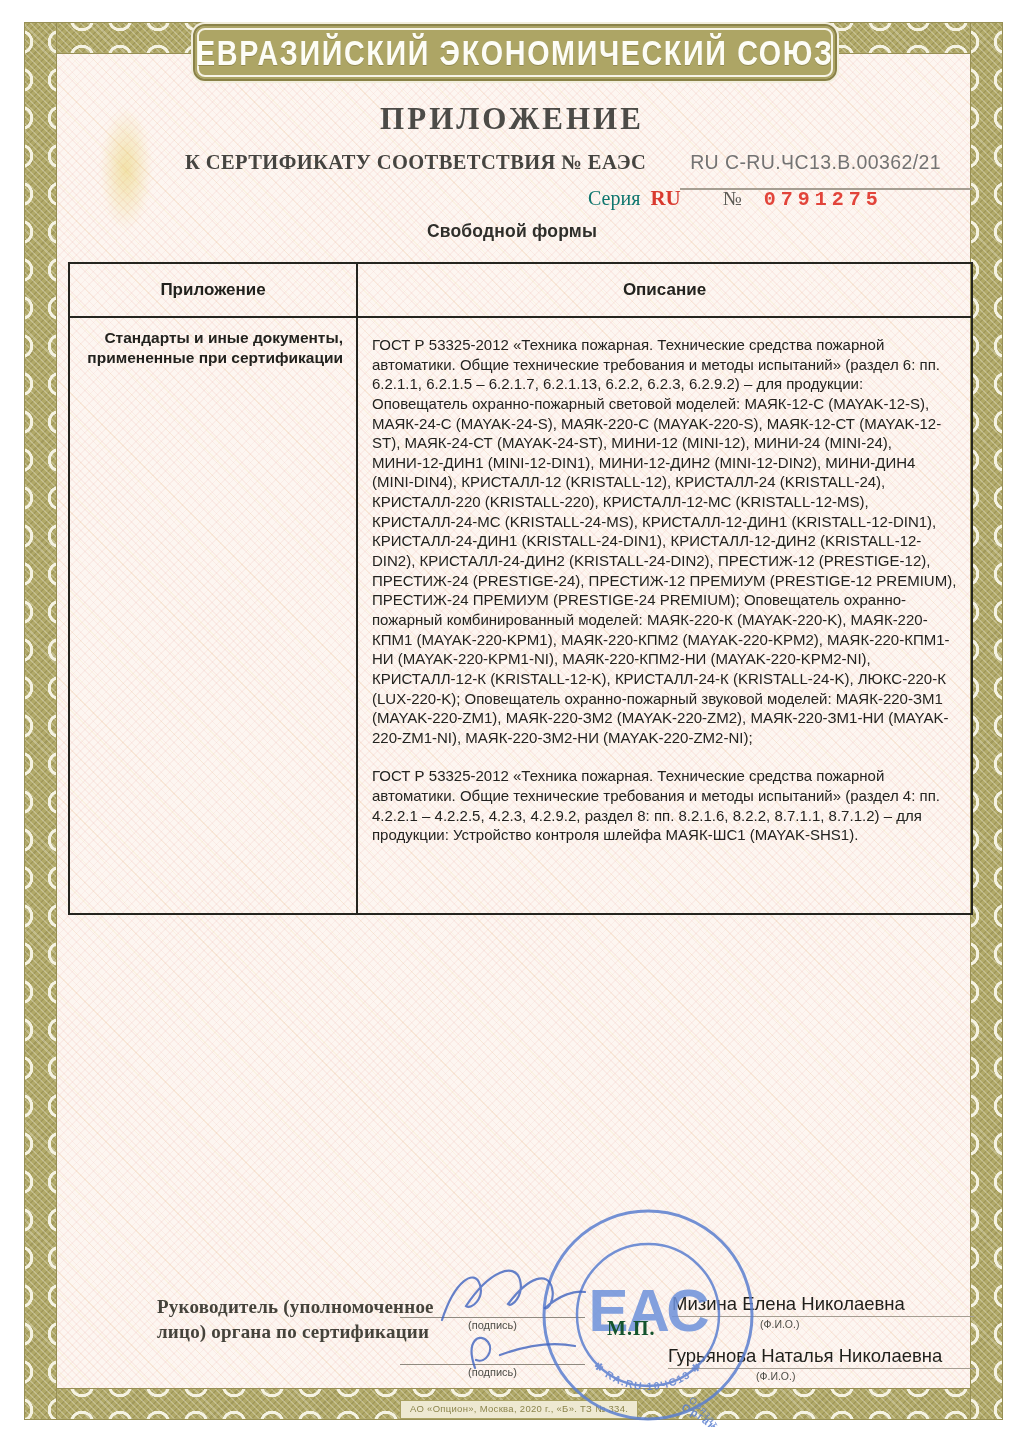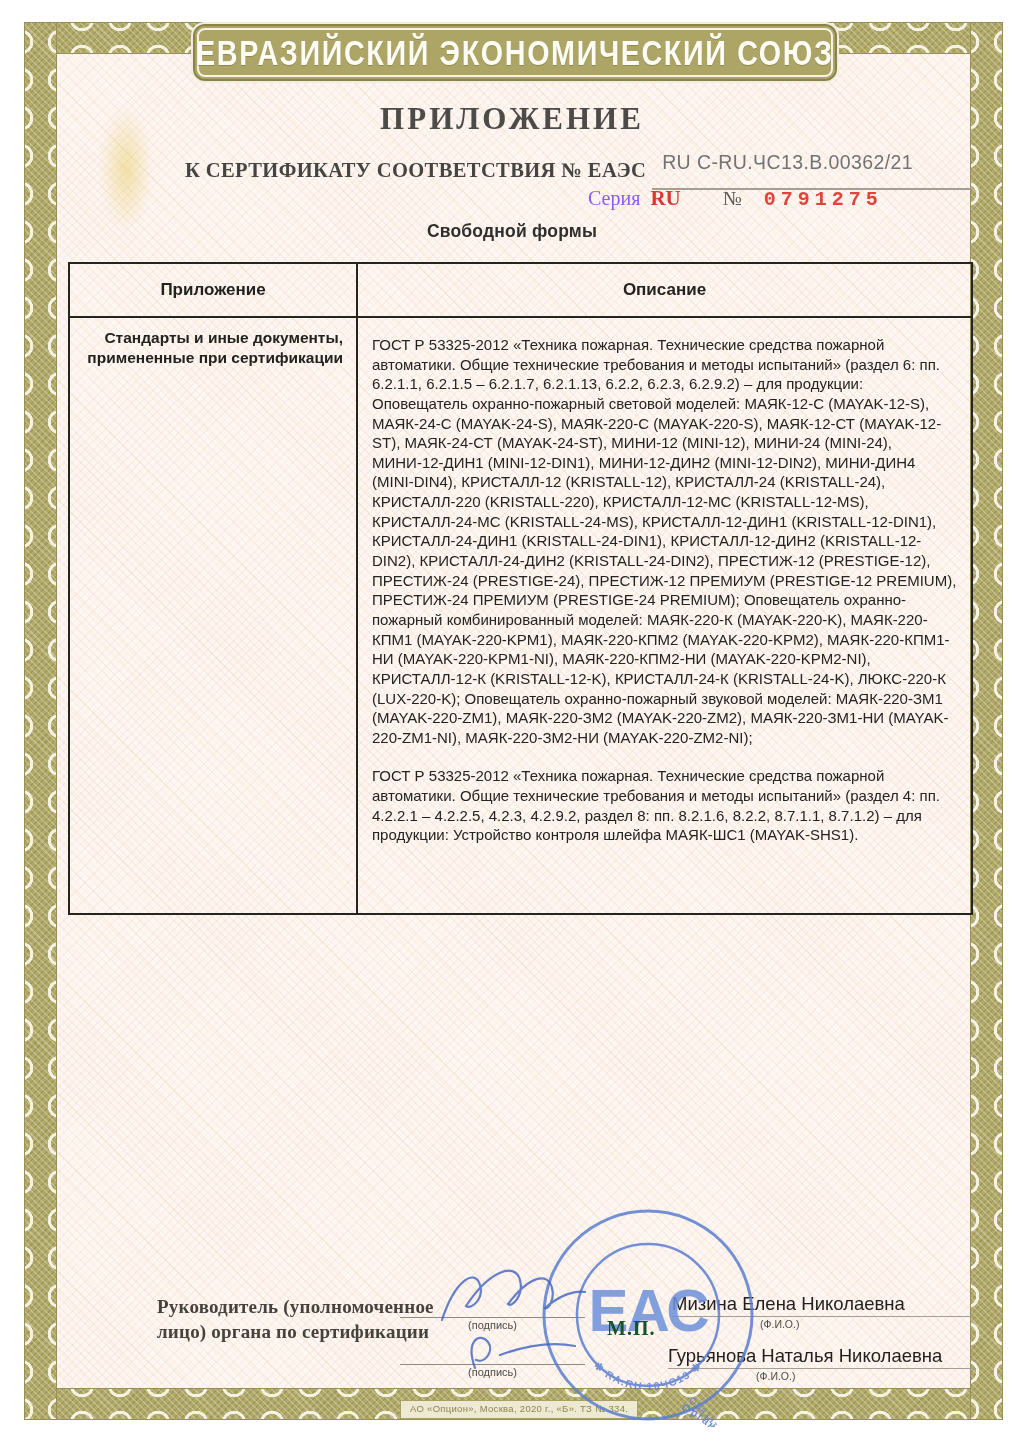--- a/index.html
+++ b/index.html
@@ -40,26 +40,26 @@
   .banner{position:absolute;left:193px;top:24px;width:640px;height:53px;z-index:3;
     background:#ada565;border:2px solid #8a8248;border-radius:12px;
     box-shadow:0 0 0 2px #f2eedd, inset 0 0 0 2px #aca465, inset 0 0 0 4px #f6f3e6;
     display:flex;align-items:center;justify-content:center;}
   .banner-text{color:#fdfdf6;font-weight:800;font-size:35px;letter-spacing:2px;white-space:nowrap;
     display:inline-block;transform:scaleX(.82);text-shadow:0 1px 0 rgba(120,112,60,.55);}
 
   
   .doc-title{position:absolute;left:0;right:0;top:101px;z-index:2;text-align:center;
     font-family:"Liberation Serif",serif;font-weight:700;font-size:31px;color:#4c4b47;letter-spacing:3px;}
-  .cert-row{position:absolute;left:185px;right:52px;top:151px;z-index:2;display:flex;align-items:center;}
+  .cert-row{position:absolute;left:185px;right:52px;top:151px;z-index:2;display:flex;align-items:flex-start;gap:28px;}
   .cert-label{font-family:"Liberation Serif",serif;font-weight:700;font-size:20.5px;color:#454440;letter-spacing:.4px;white-space:nowrap;}
   .cert-number{flex:1;border-bottom:2px solid #a59e92;margin-left:6px;padding:0 4px 14px 10px;
     font-size:19.5px;color:#737373;letter-spacing:.4px;white-space:nowrap;}
   .series-row{position:absolute;left:588px;top:186px;z-index:2;display:flex;align-items:baseline;}
-  .series-label{font-family:"Liberation Serif",serif;font-size:20px;color:#8b5cf6;}
+  .series-label{font-family:"Liberation Serif",serif;font-size:20px;color:#0f766e;}
   .series-value{font-family:"Liberation Serif",serif;font-weight:700;font-size:21px;color:#d93a2f;margin-left:10px;}
   .num-sign{font-family:"Liberation Serif",serif;font-size:20px;color:#5c5b55;margin-left:42px;}
   .blank-number{font-family:Liberation Mono, monospace;font-weight:700;font-size:20px;color:#e2443a;letter-spacing:5px;margin-left:22px;}
   .form-type{position:absolute;left:0;right:0;top:221px;z-index:2;text-align:center;
     font-weight:700;font-size:17.5px;color:#2e2e2a;letter-spacing:.2px;}
 
   
   .cert-table{position:absolute;left:68px;top:262px;width:905px;height:653px;z-index:2;
     border:2px solid #25251f;display:grid;grid-template-columns:288px 1fr;grid-template-rows:54px 1fr;box-sizing:border-box;}
   .th{display:flex;align-items:center;justify-content:center;font-weight:700;font-size:17px;color:#22221e;

